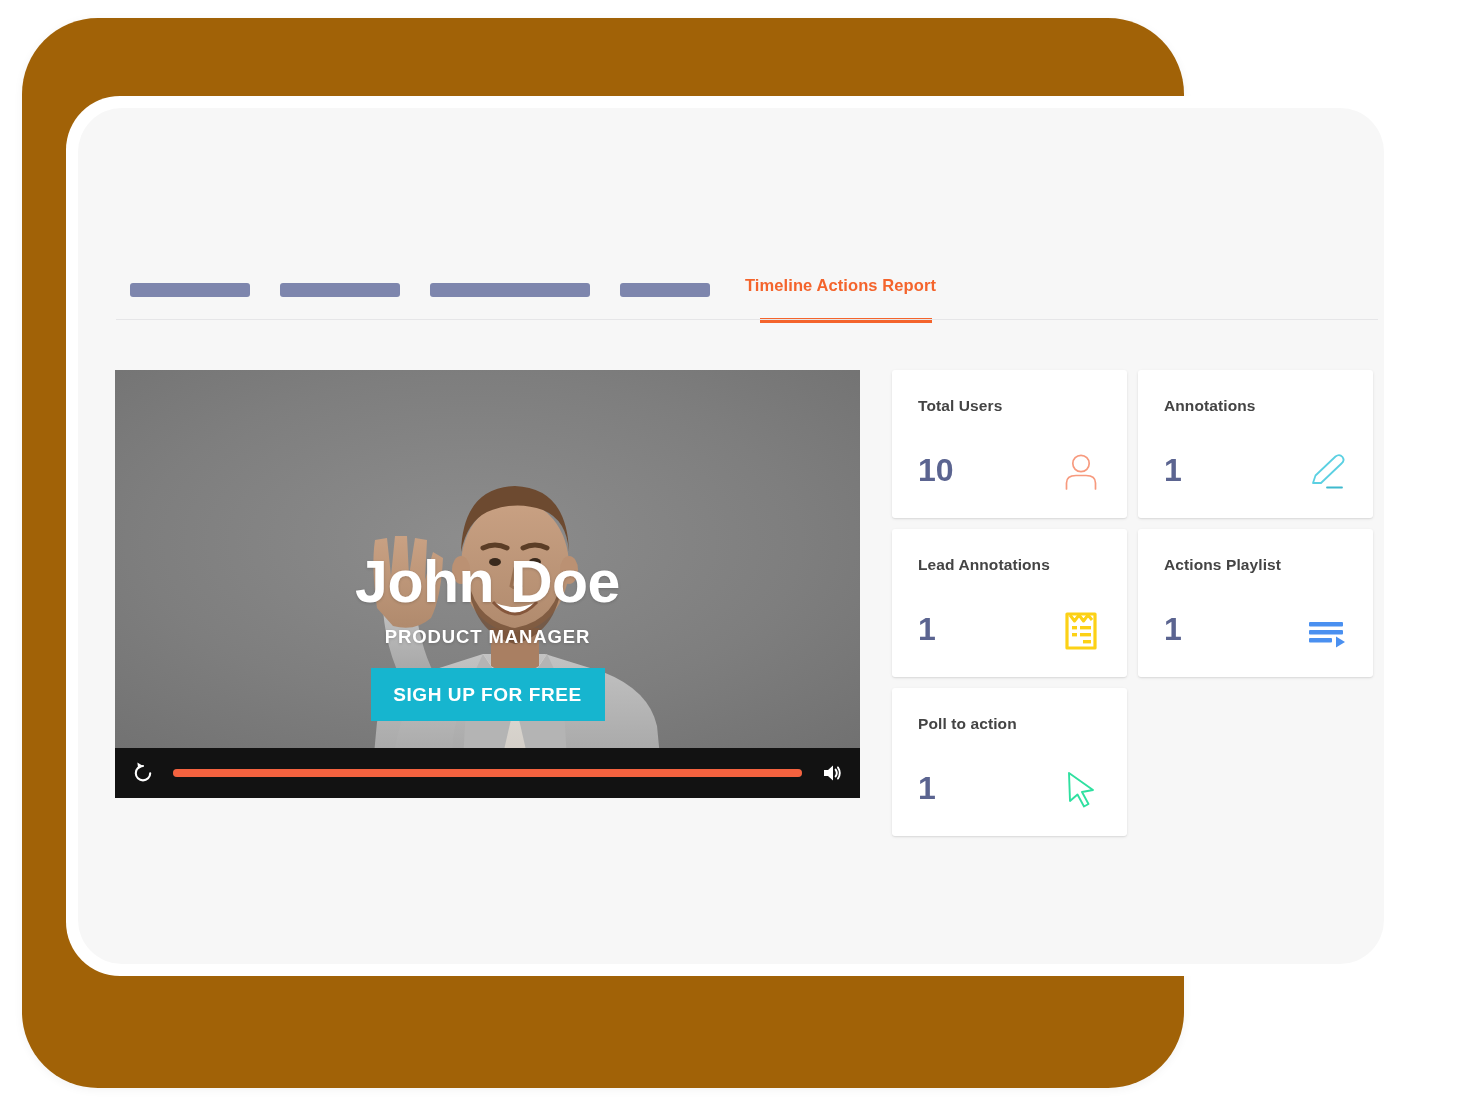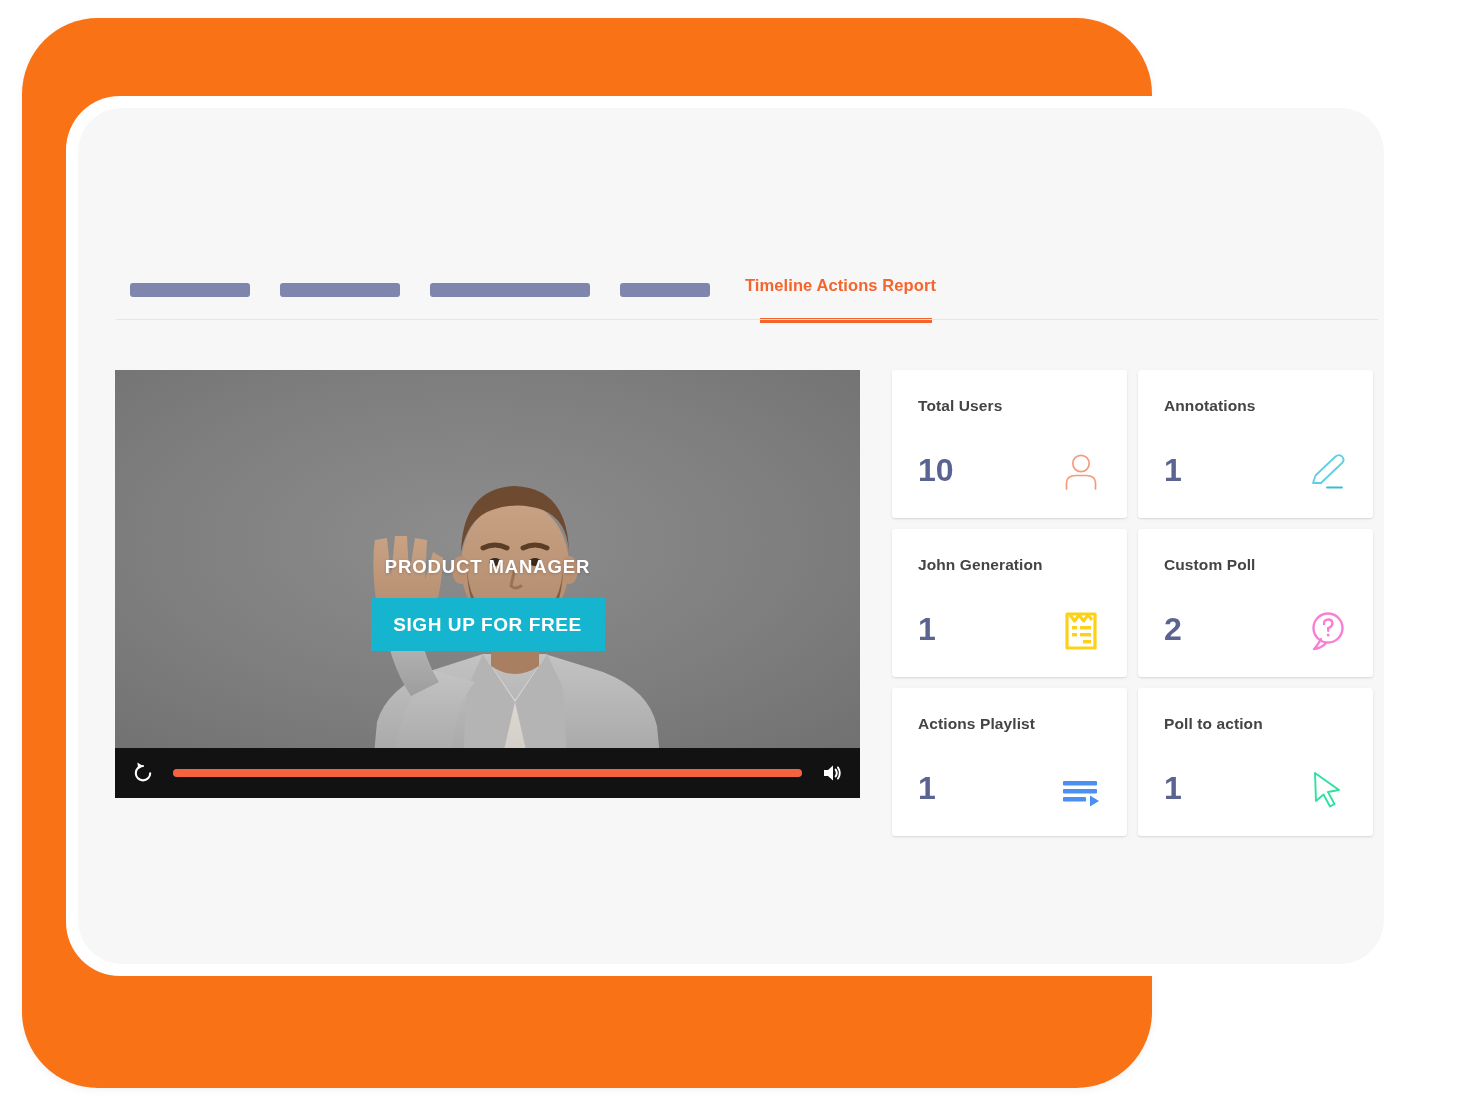--- a/index.html
+++ b/index.html
@@ -14,23 +14,24 @@
     overflow: hidden;
   }
 
   
   .device-frame {
     position: absolute;
     left: 22px;
     top: 18px;
     width: 1130px;
     height: 1070px;
-    background: #f97316;
+    background: #a16207;
     border-radius: 76px;
     box-shadow: 0 2px 10px rgba(0,0,0,0.05);
+    padding-left: 32px;
   }
   .device-bezel {
     position: absolute;
     left: 44px;
     top: 78px;
     width: 1330px;
     height: 880px;
     background: #ffffff;
     border-radius: 54px;
   }
@@ -139,21 +140,21 @@
     font-weight: bold;
     line-height: 60px;
     letter-spacing: -0.5px;
     text-shadow: 0 1px 3px rgba(0,0,0,0.18);
   }
   .video-role {
     color: #ffffff;
     font-size: 18.5px;
     font-weight: bold;
     letter-spacing: 0.9px;
-    margin-top: 4px;
+    margin-top: 14px;
     text-shadow: 0 1px 3px rgba(0,0,0,0.18);
   }
   .video-cta {
     margin-top: 20px;
     width: 234px;
     height: 53px;
     background: #16b5cf;
     color: #ffffff;
     font-size: 19px;
     font-weight: bold;
@@ -330,20 +331,21 @@
 
           <path d="M296 326 Q272 290 268 240 L300 234 Q306 284 324 312 Z" fill="url(#jacket)"></path>
 
           <path d="M262 238 Q256 196 260 170 L272 168 L276 206 L280 166 L292 166 L294 206
                    L300 168 L312 170 L310 210 L318 182 L328 188 Q326 228 316 248
                    Q300 262 278 256 Z" fill="url(#skin)"></path>
         </svg>
       </div>
 
       <div class="video-overlay-text">
+        <div class="video-name">John Doe</div>
         <div class="video-role">PRODUCT MANAGER</div>
         <button class="video-cta">SIGH UP FOR FREE</button>
       </div>
 
       <div class="video-controls">
         <div class="ctrl-icon">
           <svg width="24" height="24" viewBox="0 0 24 24">
             <path d="M12 5 A7.2 7.2 0 1 0 19.2 12.2" stroke="#ffffff" stroke-width="2.1" fill="none" stroke-linecap="round"></path>
             <path d="M12 5 L6.4 1.6 L7.2 8.3 Z" fill="#ffffff"></path>
           </svg>
@@ -380,48 +382,35 @@
         <div class="stat-icon">
           <svg width="44" height="44" viewBox="0 0 44 44">
             <path d="M8 33 L10.5 25.5 L30.5 6.5 Q34.5 3.5 37.5 7 Q40 10.5 36.5 13.5
                      L16 33 Z" stroke="#5bd0e2" stroke-width="1.8" fill="none" stroke-linejoin="round"></path>
             <path d="M22 37.5 L37 37.5" stroke="#3fb9cd" stroke-width="1.8" stroke-linecap="round"></path>
           </svg>
         </div>
       </div>
 
       <div class="stat-card">
-        <div class="stat-label">John Generation</div>
+        <div class="stat-label">Lead Annotations</div>
         <div class="stat-value">1</div>
         <div class="stat-icon">
           <svg width="44" height="44" viewBox="0 0 44 44">
             <path d="M8 5 L36 5 L36 39 L8 39 Z" stroke="#fcd116" stroke-width="3.2" fill="none" stroke-linejoin="round"></path>
             <path d="M11 6 L15.5 12 L20 6 L24.5 12 L29 6 L33 11" stroke="#fcd116" stroke-width="3" fill="none" stroke-linejoin="round"></path>
             <rect x="13" y="17" width="5" height="3.4" fill="#fcd116"></rect>
             <rect x="21" y="17" width="11" height="3.4" fill="#fcd116"></rect>
             <rect x="13" y="24" width="5" height="3.4" fill="#fcd116"></rect>
             <rect x="21" y="24" width="11" height="3.4" fill="#fcd116"></rect>
             <rect x="24" y="31" width="8" height="3.4" fill="#fcd116"></rect>
           </svg>
         </div>
       </div>
 
-      <div class="stat-card">
-        <div class="stat-label">Custom Poll</div>
-        <div class="stat-value">2</div>
-        <div class="stat-icon">
-          <svg width="44" height="44" viewBox="0 0 44 44">
-            <circle cx="23" cy="19" r="14.5" stroke="#f97fd4" stroke-width="2.4" fill="none"></circle>
-            <path d="M16 30 Q12 37 9 40 Q17 39 21 34" stroke="#f97fd4" stroke-width="2.4" fill="none" stroke-linejoin="round" stroke-linecap="round"></path>
-            <path d="M19 15 Q19 10.5 23.2 10.5 Q27.4 10.5 27.4 14.3
-                     Q27.4 17.6 23.2 19.2 L23.2 21.8" stroke="#f97fd4" stroke-width="2.4" fill="none" stroke-linecap="round"></path>
-            <circle cx="23.2" cy="26" r="1.5" fill="#f97fd4"></circle>
-          </svg>
-        </div>
-      </div>
 
       <div class="stat-card">
         <div class="stat-label">Actions Playlist</div>
         <div class="stat-value">1</div>
         <div class="stat-icon">
           <svg width="44" height="44" viewBox="0 0 44 44">
             <rect x="4" y="13" width="34" height="4.6" rx="1" fill="#4a90f0"></rect>
             <rect x="4" y="21" width="34" height="4.6" rx="1" fill="#4a90f0"></rect>
             <rect x="4" y="29" width="23" height="4.6" rx="1" fill="#4a90f0"></rect>
             <path d="M31 27.5 L40 33 L31 38.5 Z" fill="#4a90f0"></path>

